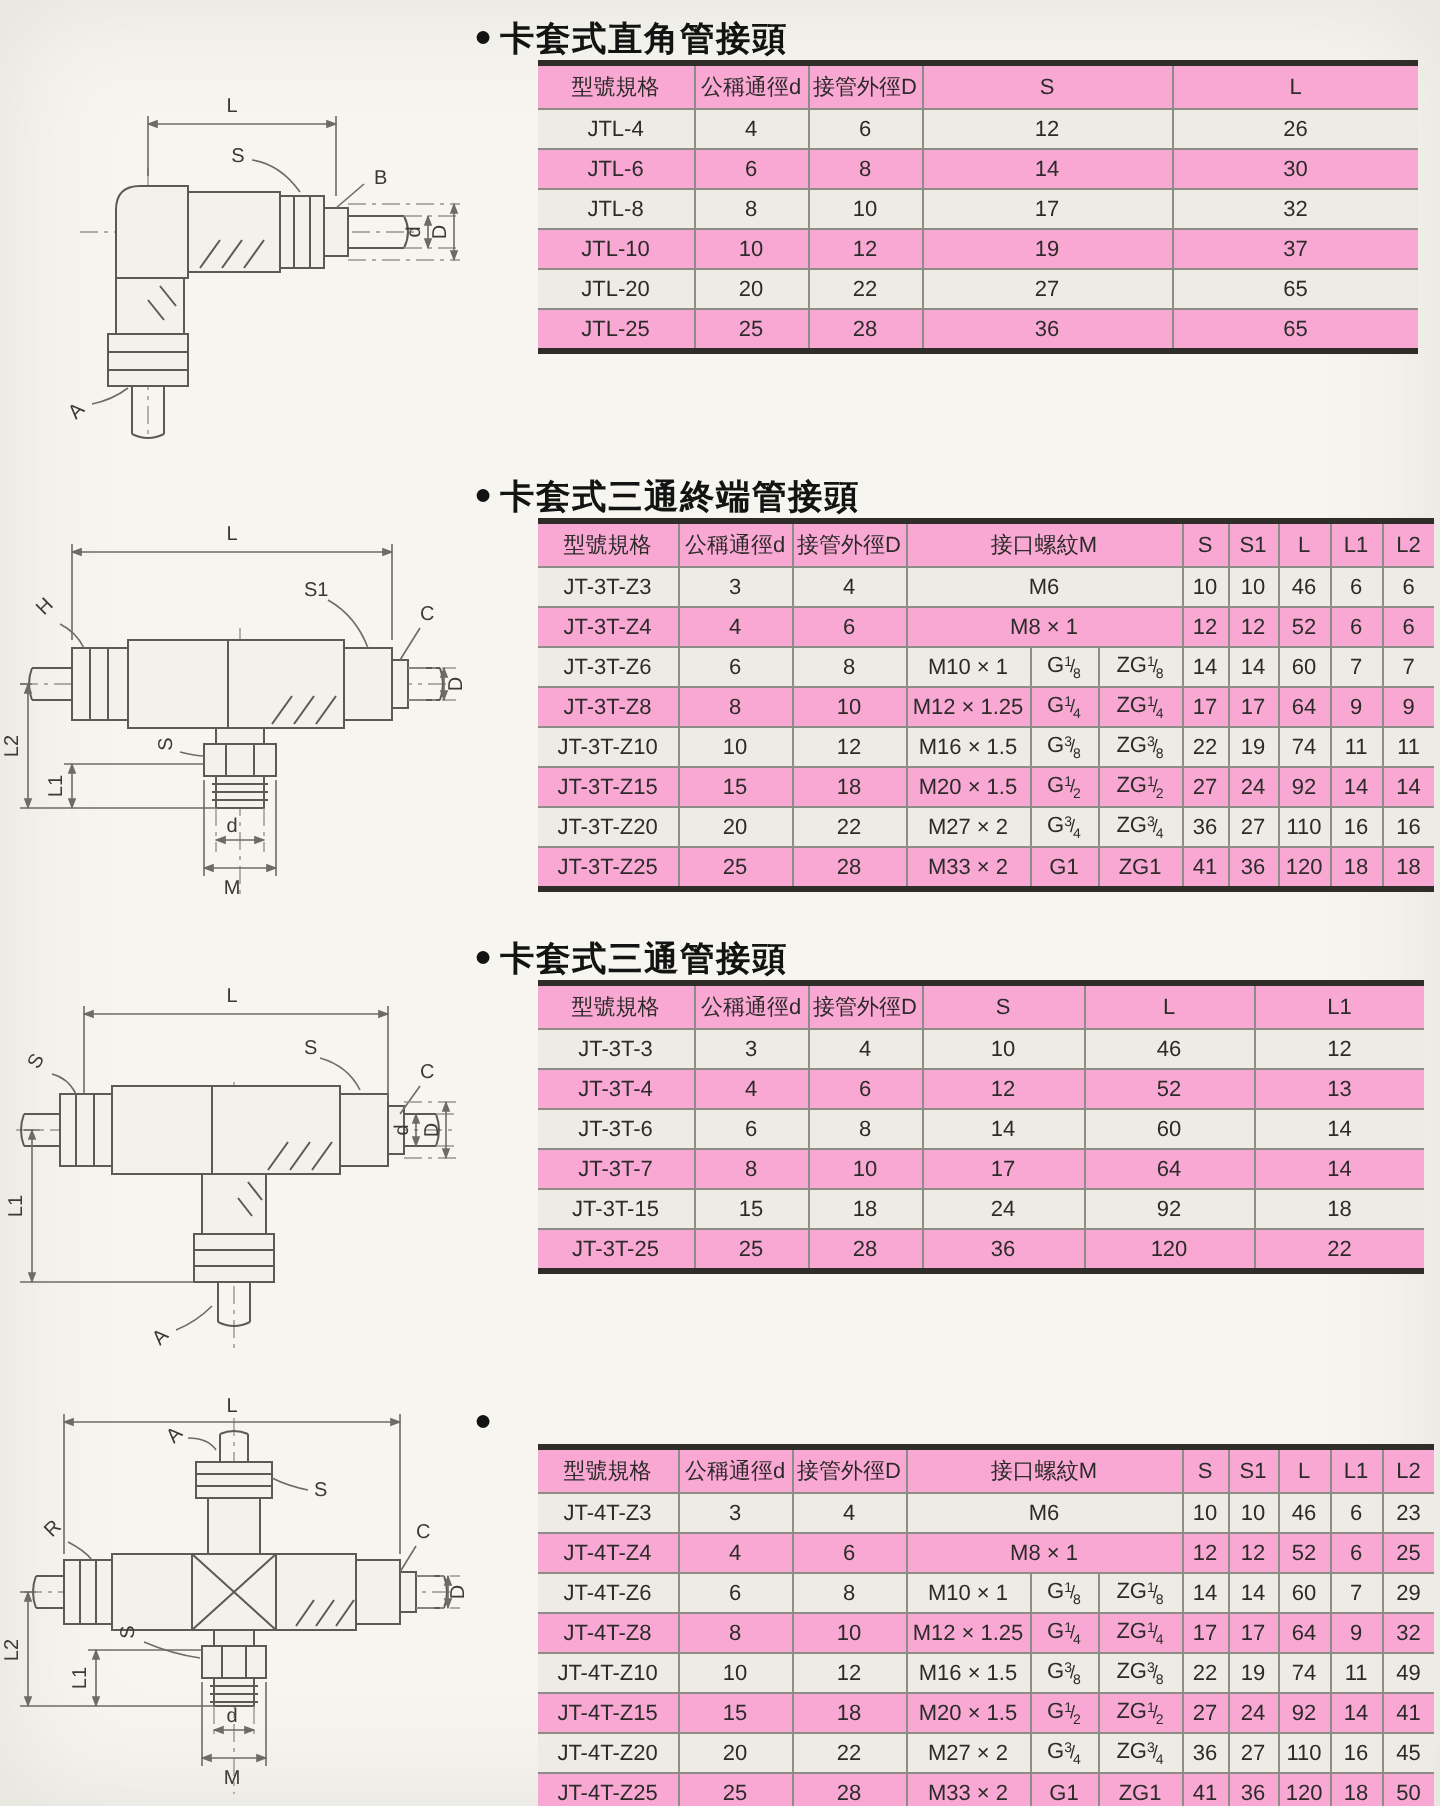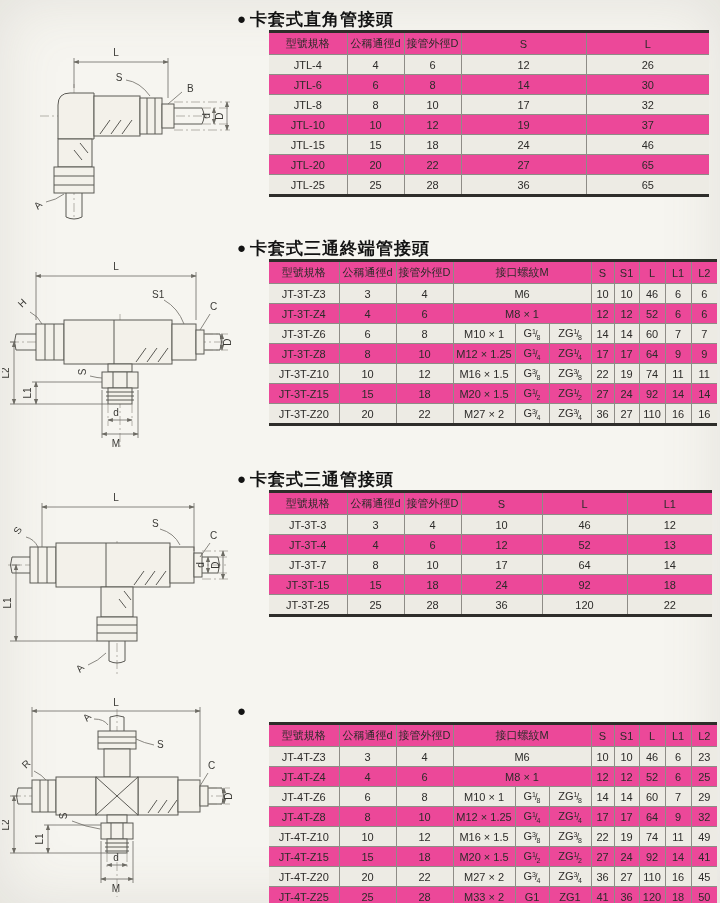--- a/index.html
+++ b/index.html
@@ -6,21 +6,21 @@
   body{font-family:"Liberation Sans","DejaVu Sans",sans-serif;background:#ddd;}
   #page{position:relative;width:720px;height:903px;background:#f6f5f0;overflow:hidden;
         box-shadow:inset 0 0 60px rgba(120,115,100,.15);}
   .sec{position:absolute;left:0;width:720px;}
   .drawing{position:absolute;left:2px;width:234px;}
   .content{position:absolute;left:237px;width:483px;top:0;}
   .title{display:flex;align-items:center;gap:3px;margin:0;padding:0;height:22px;
          font-size:17px;font-weight:bold;color:#131313;letter-spacing:1px;}
   .bullet{font-size:15px;line-height:1;transform:translateY(-1px);}
   table.spec{border-collapse:collapse;table-layout:fixed;margin-left:32px;
-             border-top:3px solid #2e2d2a;border-bottom:3px solid #2e2d2a;background:#ec4899;}
+             border-top:3px solid #2e2d2a;border-bottom:3px solid #2e2d2a;background:#f9a8d4;}
   table.spec th,table.spec td{border:1px solid #8e8c86;border-left-width:1px;font-weight:normal;
         text-align:center;vertical-align:middle;padding:0;overflow:hidden;white-space:nowrap;
         font-size:11px;color:#2c2b29;height:19px;}
   table.spec th{height:21px;font-size:11px;}
   table.spec th:first-child,table.spec td:first-child{border-left:none;}
   table.spec th:last-child,table.spec td:last-child{border-right:none;}
   table.spec tbody tr:nth-child(odd) td{background:#edebe4;}
   .t-wide td,.t-wide th{font-size:10.5px;}
   .sup{font-size:7px;vertical-align:3px;}
   .sub{font-size:7px;vertical-align:-3px;}
@@ -120,27 +120,20 @@
               <td>32</td>
             </tr>
             <tr>
               <td>JTL-10</td>
               <td>10</td>
               <td>12</td>
               <td>19</td>
               <td>37</td>
             </tr>
             <tr>
-              <td>JTL-15</td>
-              <td>15</td>
-              <td>18</td>
-              <td>24</td>
-              <td>46</td>
-            </tr>
-            <tr>
               <td>JTL-20</td>
               <td>20</td>
               <td>22</td>
               <td>27</td>
               <td>65</td>
             </tr>
             <tr>
               <td>JTL-25</td>
               <td>25</td>
               <td>28</td>
@@ -316,20 +309,33 @@
               <td>22</td>
               <td>M27 × 2</td>
               <td><span>G</span><span class="sup">3</span><span class="fsl">/</span><span class="sub">4</span></td>
               <td><span>ZG</span><span class="sup">3</span><span class="fsl">/</span><span class="sub">4</span></td>
               <td>36</td>
               <td>27</td>
               <td>110</td>
               <td>16</td>
               <td>16</td>
             </tr>
+            <tr>
+              <td>JT-3T-Z25</td>
+              <td>25</td>
+              <td>28</td>
+              <td>M33 × 2</td>
+              <td>G1</td>
+              <td>ZG1</td>
+              <td>41</td>
+              <td>36</td>
+              <td>120</td>
+              <td>18</td>
+              <td>18</td>
+            </tr>
           </tbody>
       </table>
     </div>
   </div>
 
   <div class="sec" style="top:462px;height:224px;">
     <div class="drawing" style="top:23px;">
       <svg width="234" height="198" viewBox="0 0 234 198">
         <defs>
             <marker id="a3" viewBox="0 0 8 8" refX="7" refY="4" markerWidth="7" markerHeight="7" orient="auto-start-reverse">
@@ -405,20 +411,28 @@
               <td>46</td>
               <td>12</td>
             </tr>
             <tr>
               <td>JT-3T-4</td>
               <td>4</td>
               <td>6</td>
               <td>12</td>
               <td>52</td>
               <td>13</td>
+            </tr>
+            <tr>
+              <td>JT-3T-6</td>
+              <td>6</td>
+              <td>8</td>
+              <td>14</td>
+              <td>60</td>
+              <td>14</td>
             </tr>
             <tr>
               <td>JT-3T-7</td>
               <td>8</td>
               <td>10</td>
               <td>17</td>
               <td>64</td>
               <td>14</td>
             </tr>
             <tr>

